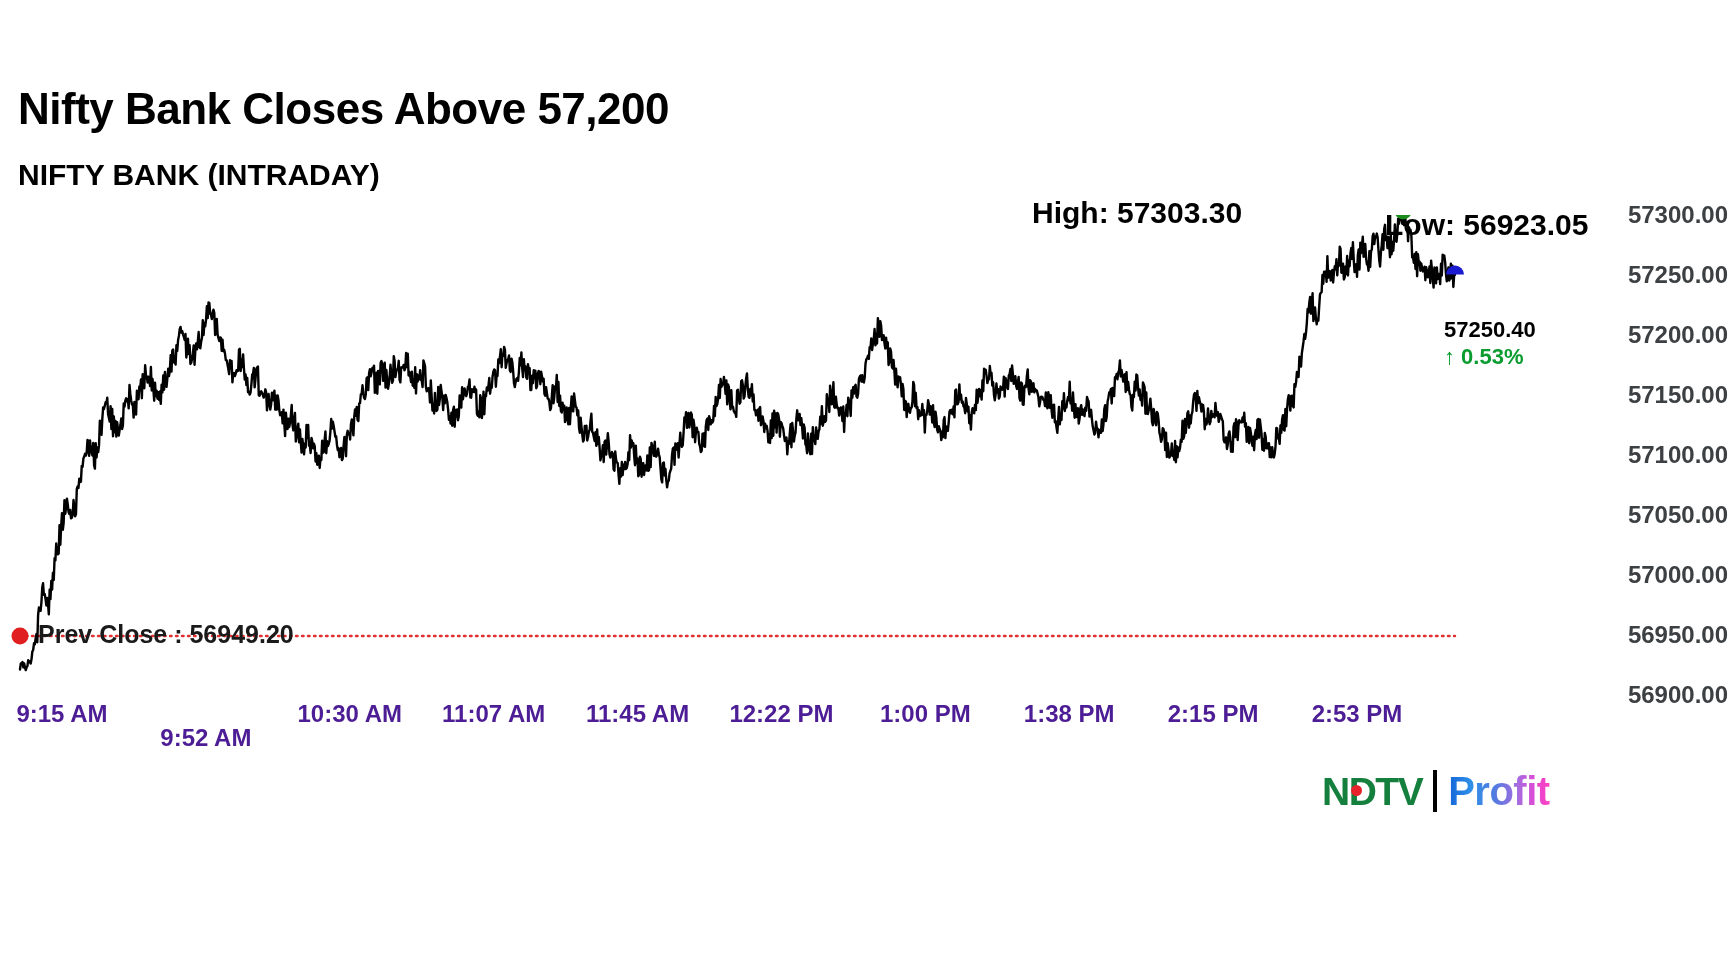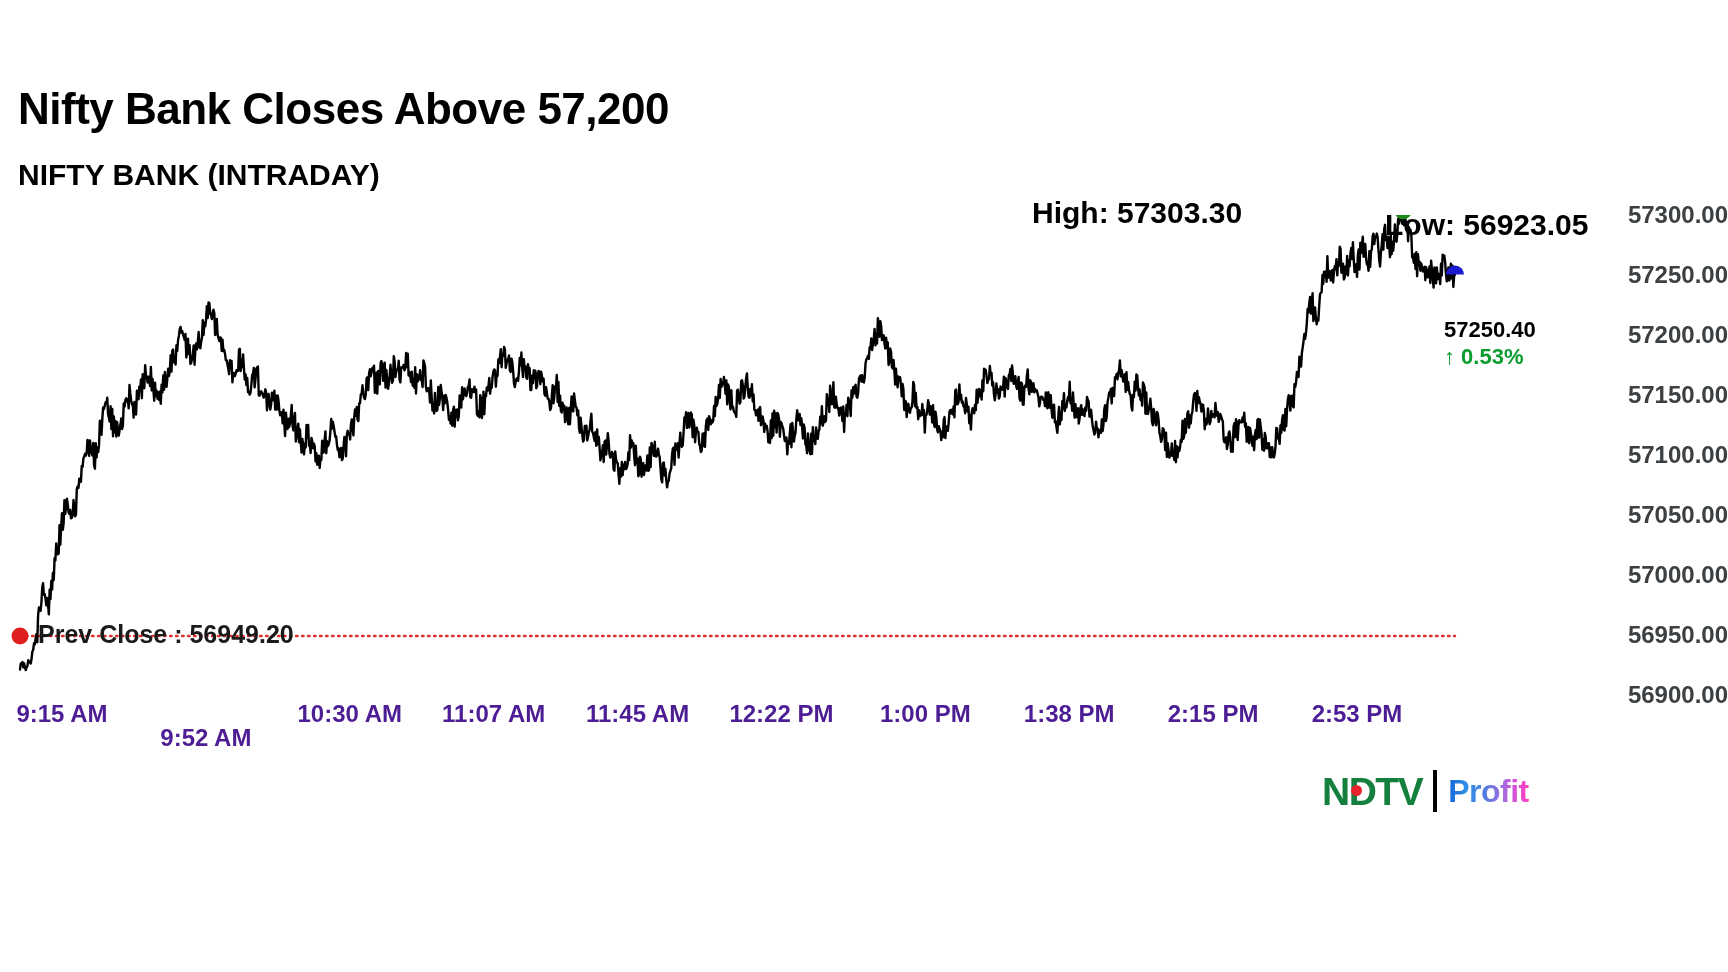--- a/index.html
+++ b/index.html
@@ -162,21 +162,21 @@
     border-radius: 50%;
     background: #e8222a;
   }
   .logo-divider {
     width: 4px;
     height: 42px;
     background: #000000;
     margin: 0 11px;
   }
   .logo-profit {
-    font-size: 32px;
+    font-size: 40px;
     font-weight: bold;
     letter-spacing: -0.5px;
     line-height: 1;
     background: linear-gradient(90deg, #1565d8 0%, #2f8fe8 22%, #4f7ce0 45%, #a46ce0 68%, #e14ad4 86%, #ff3fc0 100%);
     -webkit-background-clip: text;
     background-clip: text;
     color: transparent;
     -webkit-text-fill-color: transparent;
   }
 </style>

